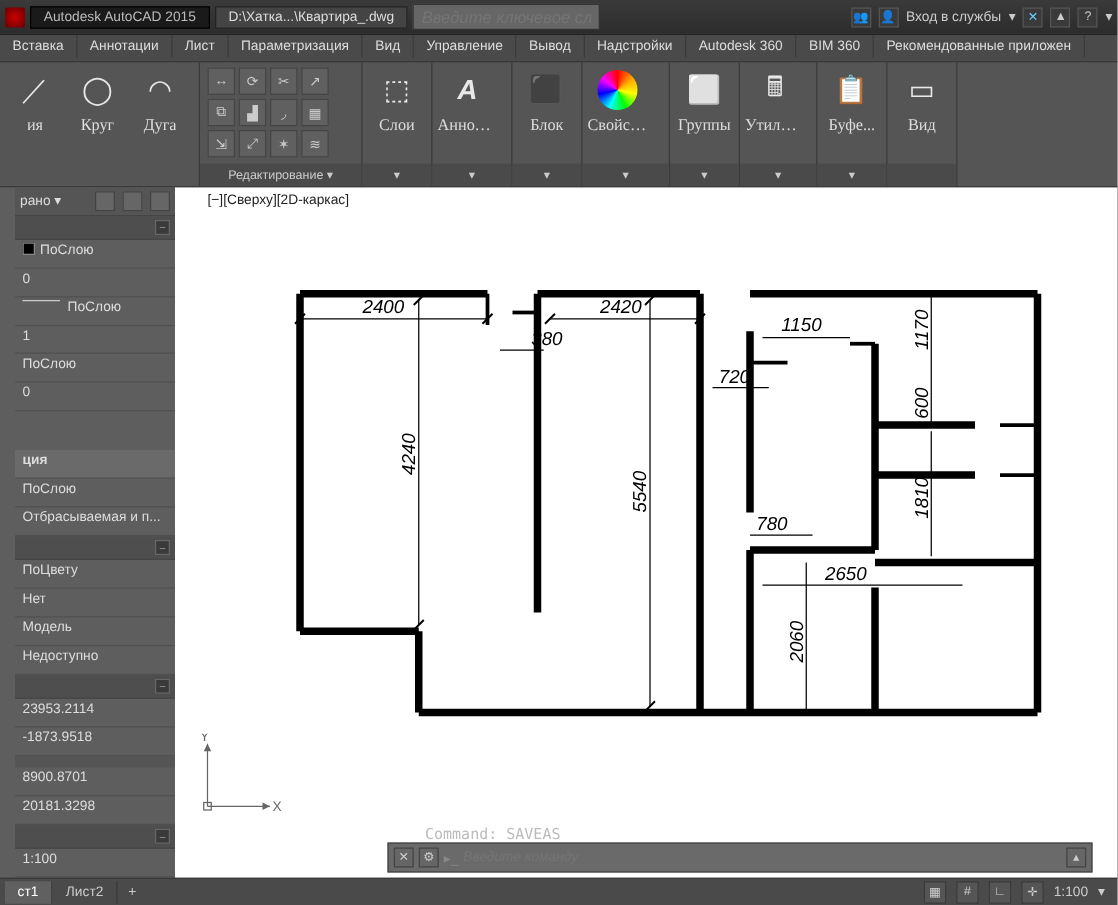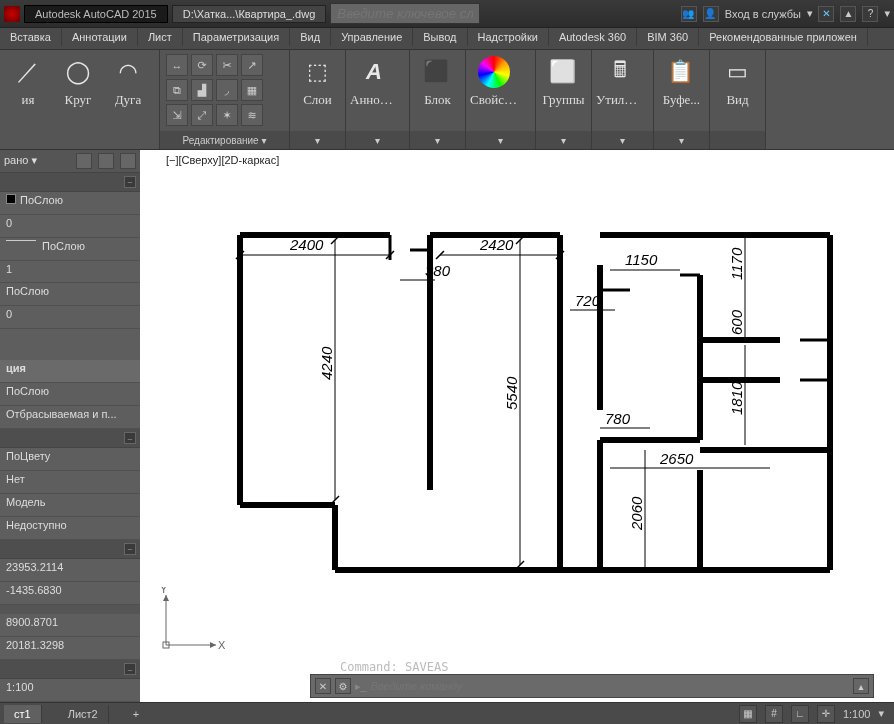--- a/index.html
+++ b/index.html
@@ -26,21 +26,21 @@
 .rpanel .footer { height:18px; background:#4a4a4a; font-size:10px; color:#ccc; display:flex; align-items:center; justify-content:center; padding:0 4px; }
 .bigbtn { display:flex; flex-direction:column; align-items:center; gap:2px; width:44px; cursor:pointer; }
 .bigbtn .glyph { width:36px; height:36px; display:flex; align-items:center; justify-content:center; font-size:22px; color:#e8e8e8; }
 .bigbtn .lbl { font-size:13px; text-align:center; color:#ddd; white-space:nowrap; overflow:hidden; text-overflow:ellipsis; max-width:48px;font-family:Liberation Serif, serif;}
 .grid3 { display:grid; grid-template-columns:repeat(4,22px); grid-template-rows:repeat(3,22px); gap:3px; }
 .grid3 .cell { width:22px; height:22px; background:#606060; border:1px solid #444; display:flex; align-items:center; justify-content:center; font-size:11px; color:#ccc;}
 .colorwheel { width:32px; height:32px; border-radius:50%; background: conic-gradient(red,orange,yellow,lime,cyan,blue,magenta,red); }
 
 
 .workspace { display:flex; height: calc(724px - 28px - 22px - 100px - 22px); }
-.propbar { width:140px; background:#5e5e5e; display:flex; flex-direction:column; font-size:11px; color:#ddd; }
+.propbar { width:140px; background:#5e5e5e; display:flex; flex-direction:column; font-size:11px; color:#ddd;padding-left:12px; }
 .propbar .row { padding:2px 6px; border-bottom:1px solid #505050; height:24px; display:flex; align-items:flex-start; overflow:hidden; white-space:nowrap; }
 .propbar .row.hdr { background:#6a6a6a; font-weight:bold;margin-top:31px;}
 .propbar .row .sw { width:10px; height:10px; background:#000; margin-right:4px; border:1px solid #888;}
 .propbar .toolrow { height:24px; background:#555; border-bottom:1px solid #444; display:flex; align-items:center; gap:6px; padding:0 4px;}
 .propbar .toolrow .ico { width:16px; height:16px; background:#666; border:1px solid #444; }
 .propbar .gap { height:10px; background:#555;}
 .propbar .colrow { height:20px; display:flex; align-items:center; justify-content:flex-end; padding-right:4px; background:#4e4e4e; border-bottom:1px solid #444;}
 .propbar .colbtn { width:12px; height:12px; background:#3a3a3a; border:1px solid #666; font-size:8px; display:flex; align-items:center; justify-content:center; color:#aaa;}
 
 .canvaszone { flex:1; background:#6a6a6a; position:relative; display:flex; flex-direction:column; }
@@ -53,21 +53,21 @@
 .plan line.dim { stroke:#000; stroke-width:1; }
 .plan text.dim { font: italic 15px Arial; fill:#000; }
 
 
 .cmdbar { position:absolute; bottom:4px; left:170px; right:20px; height:24px; background:rgba(90,90,90,.9); border:1px solid #444; display:flex; align-items:center; gap:4px; padding:0 4px; z-index:5;}
 .cmdbar .ico { width:16px; height:16px; background:#666; border:1px solid #444; font-size:10px; display:flex; align-items:center; justify-content:center;}
 .cmdbar input { flex:1; background:transparent; border:none; color:#bbb; font-style:italic; font-size:11px; outline:none; }
 .ghostcmd { position:absolute; bottom:28px; left:200px; color:rgba(120,120,120,.5); font-size:12px; font-family:Consolas,monospace; z-index:4;}
 
 
-.layout-tabs { height:22px; background:#4a4a4a; display:flex; align-items:center; padding:0 4px; gap:16px; border-top:1px solid #333;}
+.layout-tabs { height:22px; background:#4a4a4a; display:flex; align-items:center; padding:0 4px; gap:1px; border-top:1px solid #333;}
 .layout-tabs .lt { padding:3px 10px; font-size:11px; border-right:1px solid #3a3a3a; color:#ccc; cursor:pointer;}
 .layout-tabs .lt.active { background:#606060; color:#fff;}
 .layout-tabs .plus { padding:3px 8px; color:#ccc; cursor:pointer;}
 .layout-tabs .status { margin-left:auto; display:flex; align-items:center; gap:8px; font-size:11px; padding-right:6px;}
 .layout-tabs .ico { width:18px; height:18px; background:#555; border:1px solid #3a3a3a; display:flex; align-items:center; justify-content:center; font-size:10px; color:#ccc;}
 </style>
 </head>
 <body>
 
 <div class="titlebar">
@@ -246,21 +246,21 @@
         <div class="colbtn">–</div>
       </div>
     <div class="row">ПоЦвету</div>
     <div class="row">Нет</div>
     <div class="row">Модель</div>
     <div class="row">Недоступно</div>
     <div class="colrow">
         <div class="colbtn">–</div>
       </div>
     <div class="row">23953.2114</div>
-    <div class="row">-1435.6830</div>
+    <div class="row">-1873.9518</div>
     <div class="gap"></div>
     <div class="row">8900.8701</div>
     <div class="row">20181.3298</div>
     <div class="colrow">
         <div class="colbtn">–</div>
       </div>
     <div class="row">1:100</div>
   </div>
 
   <div class="canvaszone">

